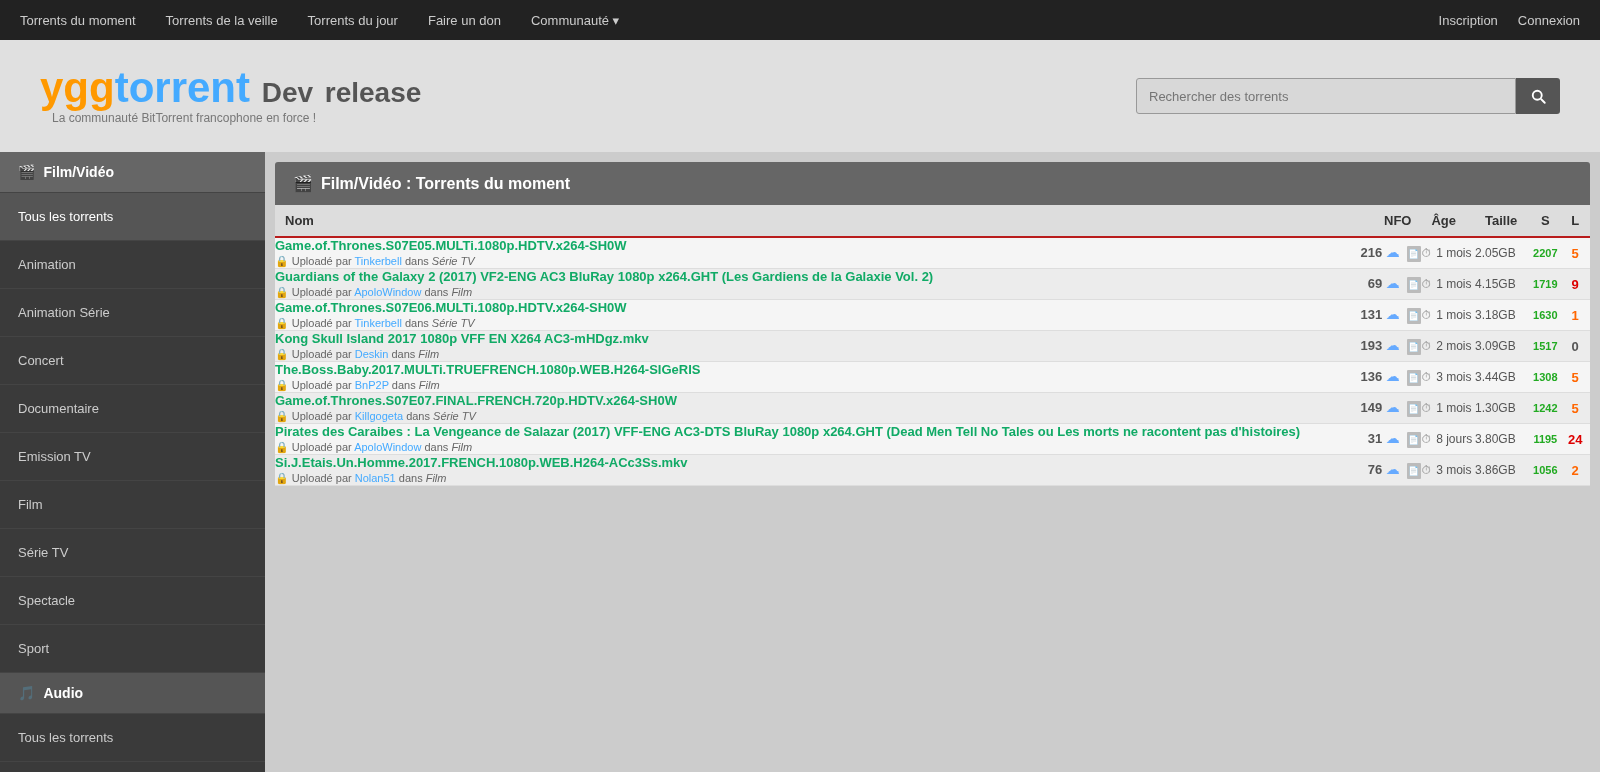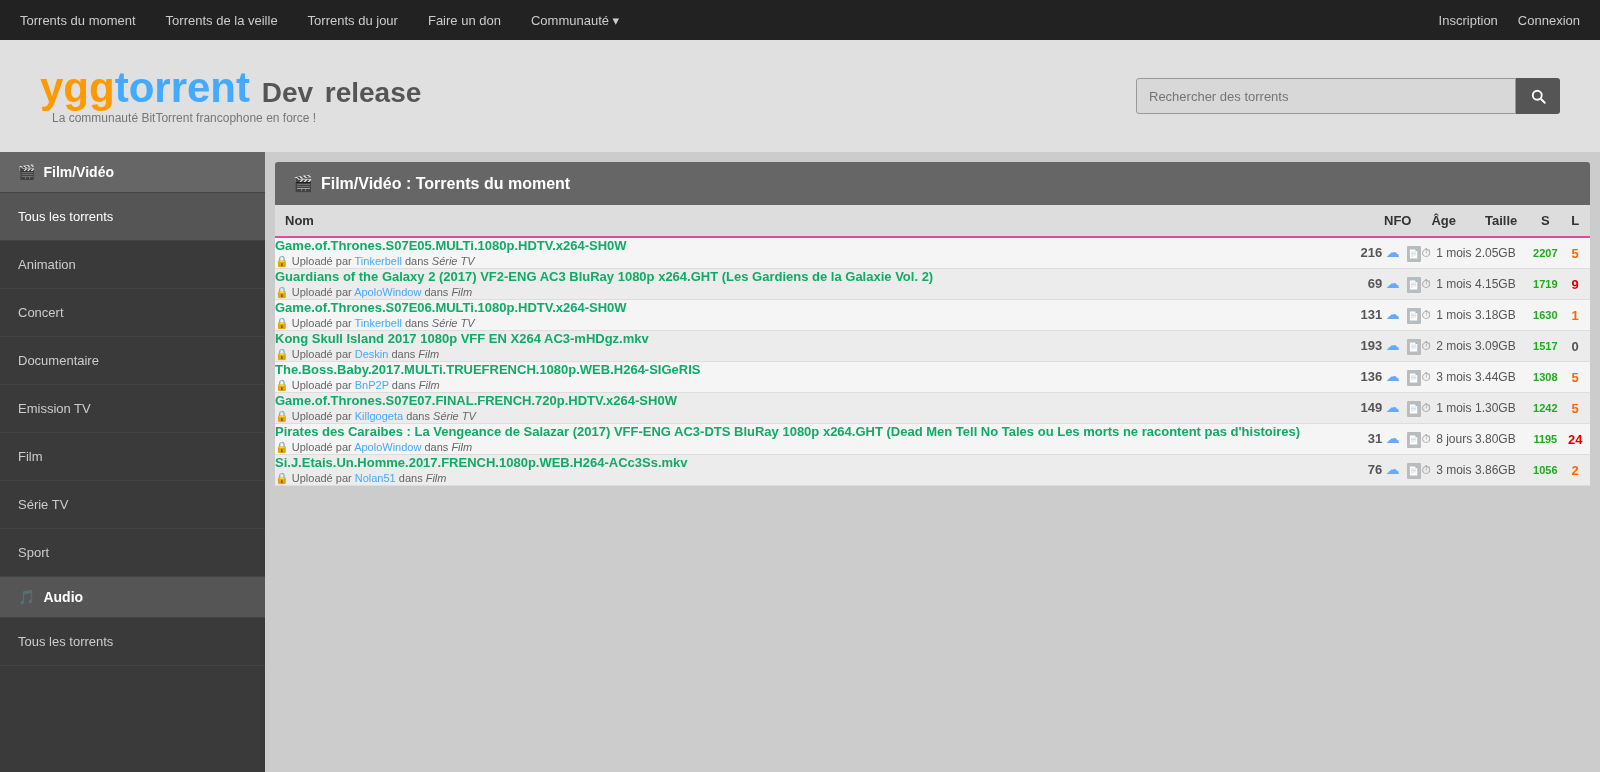--- a/index.html
+++ b/index.html
@@ -111,21 +111,21 @@
       gap: 8px;
       border-radius: 3px 3px 0 0;
     }
     .torrent-table {
       width: 100%;
       border-collapse: collapse;
       background: #f5f5f5;
     }
     .torrent-table thead tr {
       background: #ddd;
-      border-bottom: 2px solid #ec4899;
+      border-bottom: 2px solid #b91c1c;
     }
     .torrent-table thead th {
       padding: 8px 10px;
       text-align: left;
       font-size: 13px;
       color: #333;
       font-weight: bold;
     }
     .torrent-table thead th.right { text-align: right; }
     .torrent-table thead th.center { text-align: center; }
@@ -190,33 +190,39 @@
       <span>🎬</span>
       <span>Film/Vidéo</span>
     </div>
     <div class="sidebar-item active">
       <span>Tous les torrents</span>
     </div>
     <div class="sidebar-item">
       <span>Animation</span>
     </div>
     <div class="sidebar-item">
+      <span>Animation Série</span>
+    </div>
+    <div class="sidebar-item">
       <span>Concert</span>
     </div>
     <div class="sidebar-item">
       <span>Documentaire</span>
     </div>
     <div class="sidebar-item">
       <span>Emission TV</span>
     </div>
     <div class="sidebar-item">
       <span>Film</span>
     </div>
     <div class="sidebar-item">
       <span>Série TV</span>
+    </div>
+    <div class="sidebar-item">
+      <span>Spectacle</span>
     </div>
     <div class="sidebar-item">
       <span>Sport</span>
     </div>
 
     <div class="sidebar-category">
       <span>🎵</span>
       <span>Audio</span>
     </div>
     <div class="sidebar-item">

